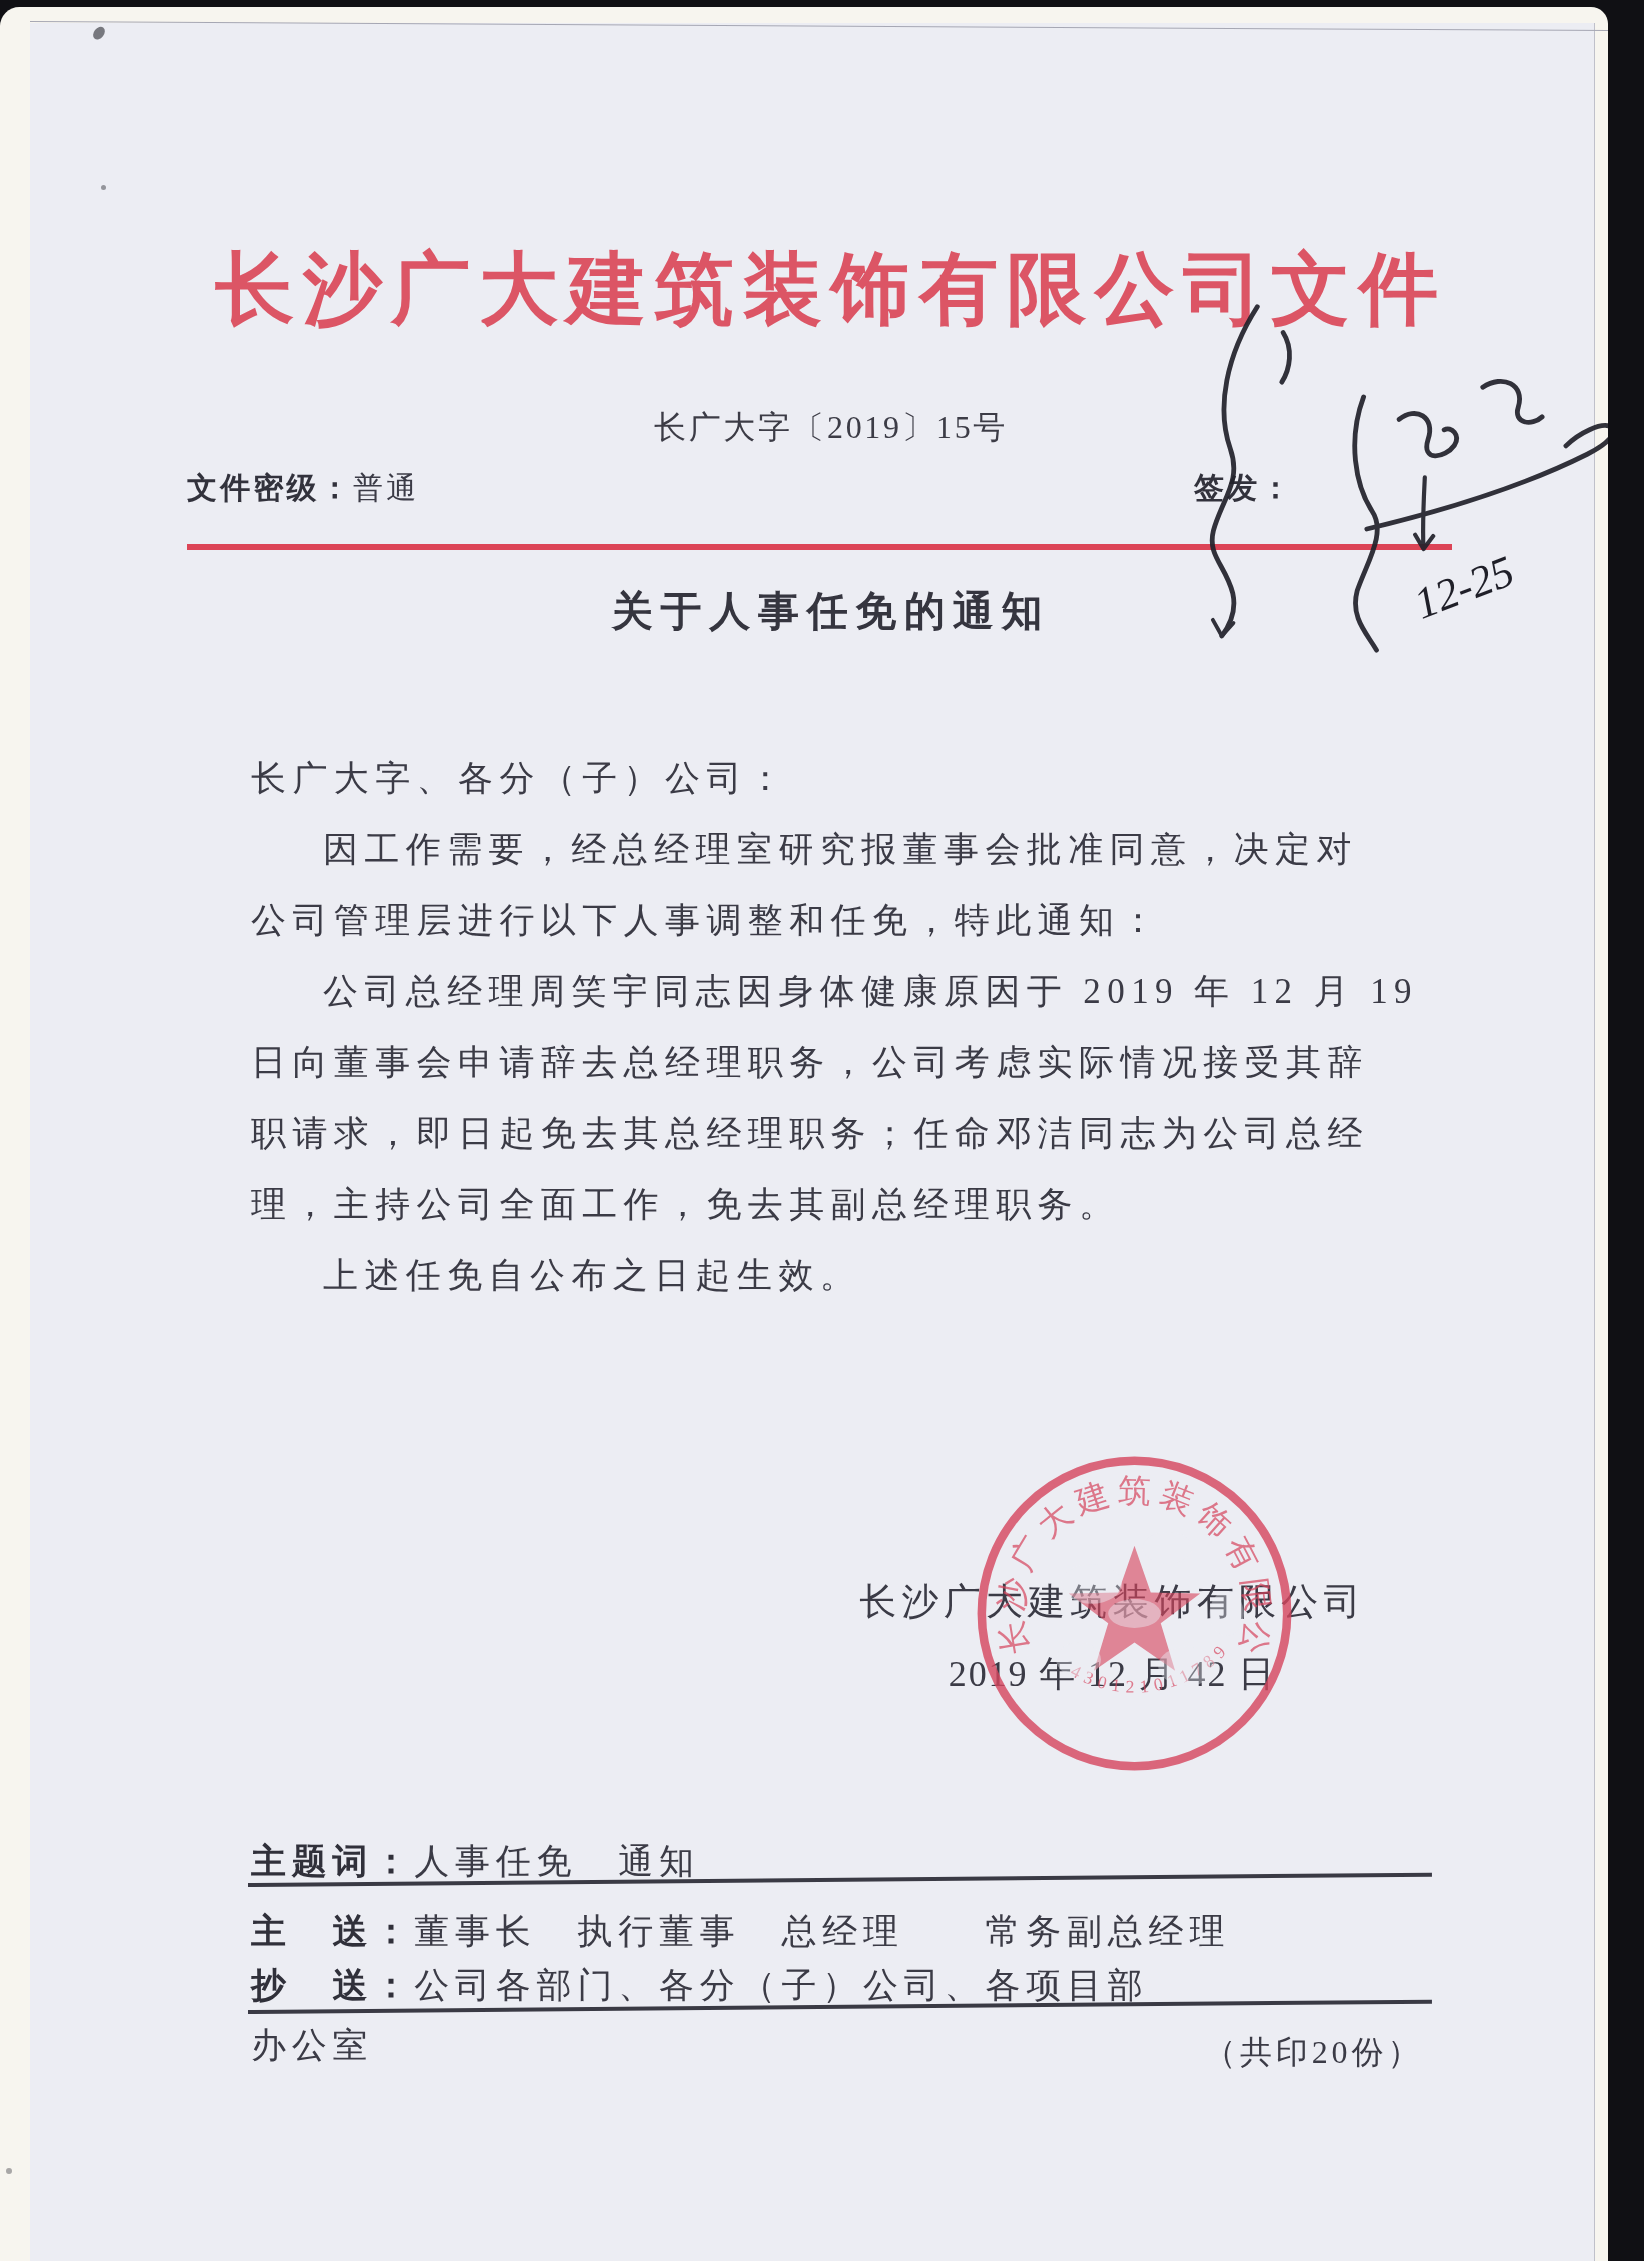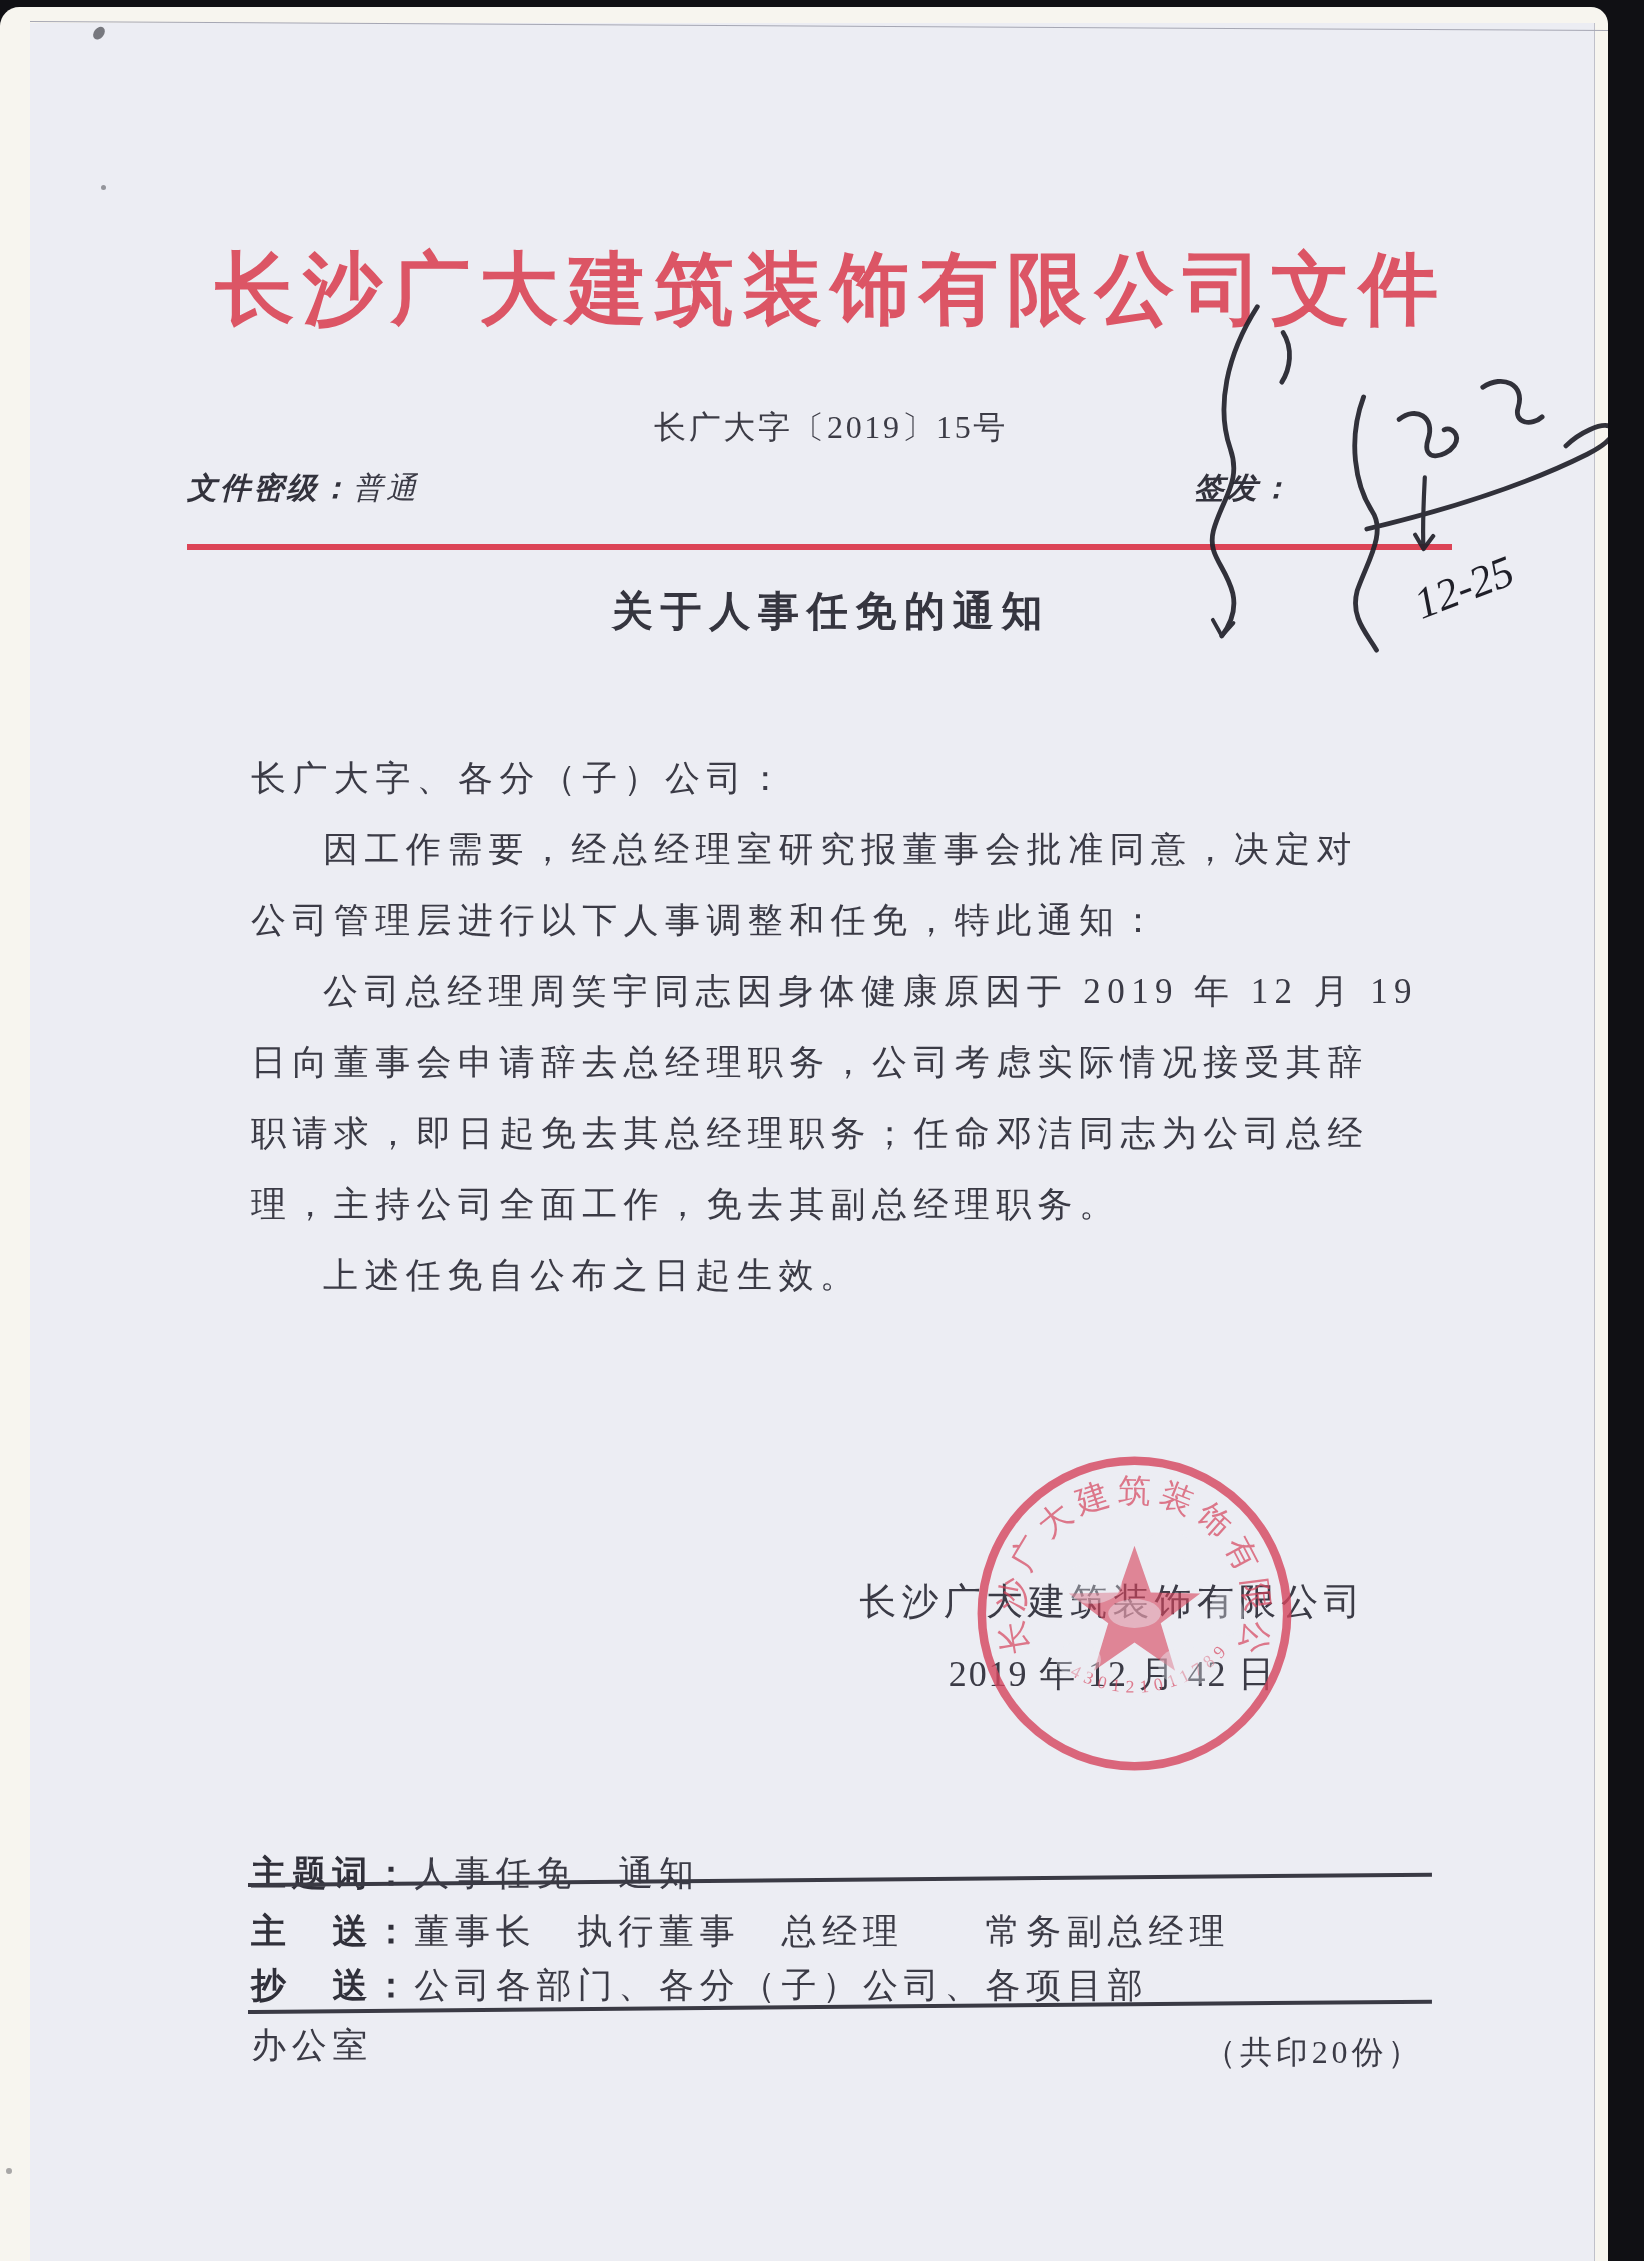--- a/index.html
+++ b/index.html
@@ -11,21 +11,21 @@
   .sheet{position:absolute;left:30px;top:23px;right:13px;bottom:0;background:#ecedf3;
          border-right:1.3px solid #bfc0ca;}
   .sheet-edge{position:absolute;left:30px;top:21px;width:1602px;height:1.3px;background:#a6a7b3;
          transform:rotate(0.33deg);transform-origin:left center;}
   .center{left:30px;width:1602px;text-align:center;}
   .abs{position:absolute;}
   .org-title{top:246px;font-size:79px;line-height:1.12;font-weight:bold;
              letter-spacing:9px;color:#dc5565;white-space:nowrap;}
   .doc-number{top:406px;font-size:32px;letter-spacing:2.6px;color:#3c3c46;}
   .meta-label{font-weight:bold;color:#32323c;}
-  .meta{font-size:30px;letter-spacing:3.2px;color:#3b3b46;font-style:italic;}
+  .meta{font-size:30px;letter-spacing:3.2px;color:#3b3b46;}
   .cls{left:187px;top:468px;}
   .issuer{left:1194px;top:468px;}
   .red-rule{left:187px;top:544px;width:1265px;height:6.4px;background:#dc4456;}
   .notice-title{top:584px;font-size:41px;font-weight:bold;letter-spacing:7.7px;color:#35353f;}
   .body-block{left:251px;top:743px;width:1154px;font-size:35px;line-height:71px;
               letter-spacing:6.4px;color:#3b3b46;}
   .body-block .indent{padding-left:72px;}
   .body-line{white-space:nowrap;}
   .closing{left:848px;top:1578px;width:529px;text-align:center;color:#3b3b46;}
   .closing .company{font-size:37px;letter-spacing:5.2px;line-height:48px;white-space:nowrap;}
@@ -115,21 +115,21 @@
         <ellipse cx="185" cy="205" rx="46" ry="30"></ellipse>
         <ellipse cx="300" cy="150" rx="38" ry="24"></ellipse>
         <ellipse cx="330" cy="330" rx="44" ry="30"></ellipse>
         <ellipse cx="165" cy="320" rx="34" ry="26"></ellipse>
         <ellipse cx="250" cy="250" rx="40" ry="22"></ellipse>
         <ellipse cx="390" cy="250" rx="26" ry="34"></ellipse>
       </g>
     </g>
   </svg>
 
-  <div class="abs footer-row" style="top:1841px;margin-top:12px;">
+  <div class="abs footer-row" style="top:1841px;">
     <b>主题词：</b><span>人事任免　通知</span>
   </div>
   <div class="abs f-rule" style="top:1883px;"></div>
 
   <div class="abs footer-row" style="top:1911px;">
     <b>主　送：</b><span>董事长　执行董事　总经理　　常务副总经理</span>
   </div>
 
   <div class="abs footer-row" style="top:1965px;">
     <b>抄　送：</b><span>公司各部门、各分（子）公司、各项目部</span>

